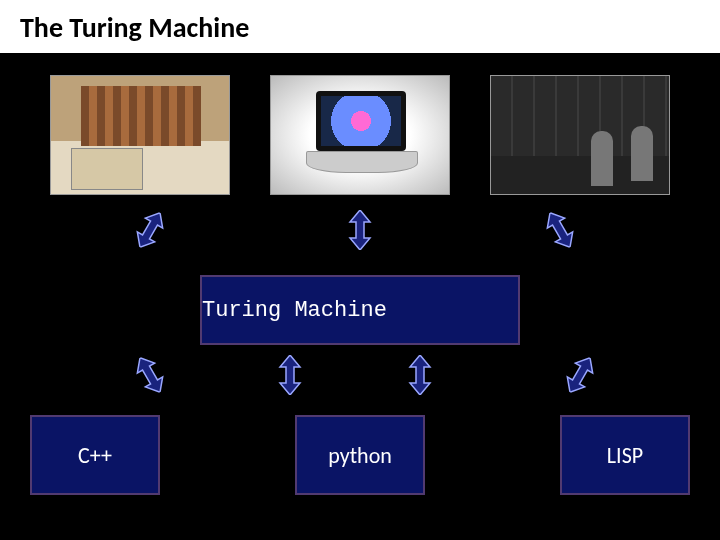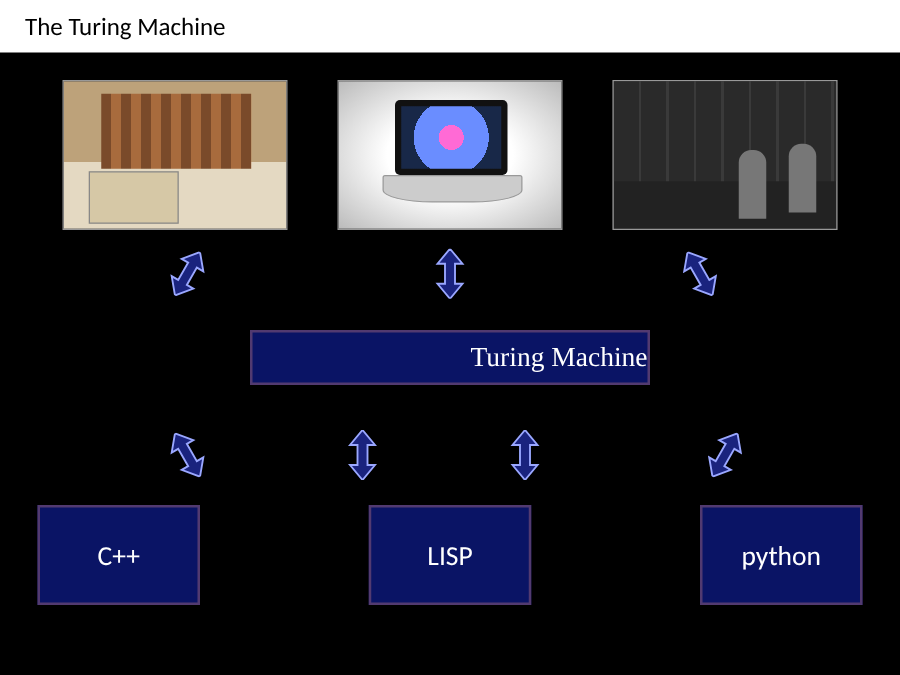--- a/index.html
+++ b/index.html
@@ -10,22 +10,22 @@
     color: #fff;
     overflow: hidden;
   }
   .title-bar {
     background: #fff;
     color: #000;
     padding: 10px 20px 8px 20px;
     border-bottom: 2px solid #000;
   }
   .title-bar h1 {
-    font-size: 20px;
-    font-weight: normal;
+    font-size: 28px;
+    font-weight: bold;
     font-family: "Gill Sans", "Gill Sans MT", Calibri, sans-serif;
   }
   .canvas {
     position: relative;
     width: 720px;
     height: 490px;
   }
   .img-row {
     position: absolute;
     top: 20px; left: 0; right: 0;
@@ -77,25 +77,25 @@
   }
   .img-eniac::after {
     content:""; position:absolute; left:100px; top:55px; width:22px; height:55px;
     background:#777; border-radius:10px 10px 0 0;
     box-shadow: 40px -5px 0 0 #777;
   }
 
   .center-box {
     position: absolute;
     left: 200px; top: 220px;
-    width: 320px; height: 44px;
+    width: 320px; height: 70px;
     background: #0a1465;
     border: 2px solid #523a70;
-    display: flex; align-items: center; justify-content: flex-end;
-    font-family: Liberation Serif, serif;
+    display: flex; align-items: center; justify-content: flex-start;
+    font-family: Liberation Mono, monospace;
     font-size: 22px; color: #fff;
   }
 
   .lang-row {
     position: absolute;
     left: 0; right: 0; top: 360px;
     display: flex; justify-content: space-between;
     padding: 0 30px;
   }
   .lang-box {
@@ -132,24 +132,24 @@
 
   <div class="center-box">
     <span>Turing Machine</span>
   </div>
 
   <div class="lang-row">
     <div class="lang-box">
       <span>C++</span>
     </div>
     <div class="lang-box">
-      <span>LISP</span>
+      <span>python</span>
     </div>
     <div class="lang-box">
-      <span>python</span>
+      <span>LISP</span>
     </div>
   </div>
 
   <div id="arrows-layer">
       <div class="arrow" style="left: 130px; top: 155px; transform: rotate(30deg);">
         <svg viewBox="0 0 40 40">
           <polygon points="20,0 30,12 24,12 24,28 30,28 20,40 10,28 16,28 16,12 10,12" fill="#1a237e" stroke="#9aa7ff" stroke-width="1.5"></polygon>
         </svg>
       </div>
       <div class="arrow" style="left: 340px; top: 155px; transform: rotate(0deg);">

